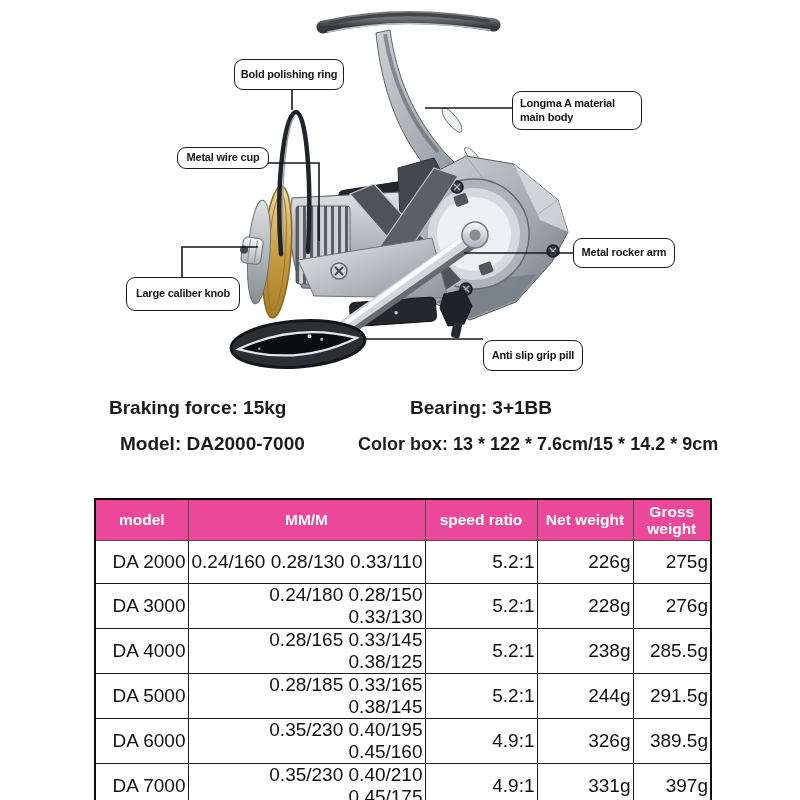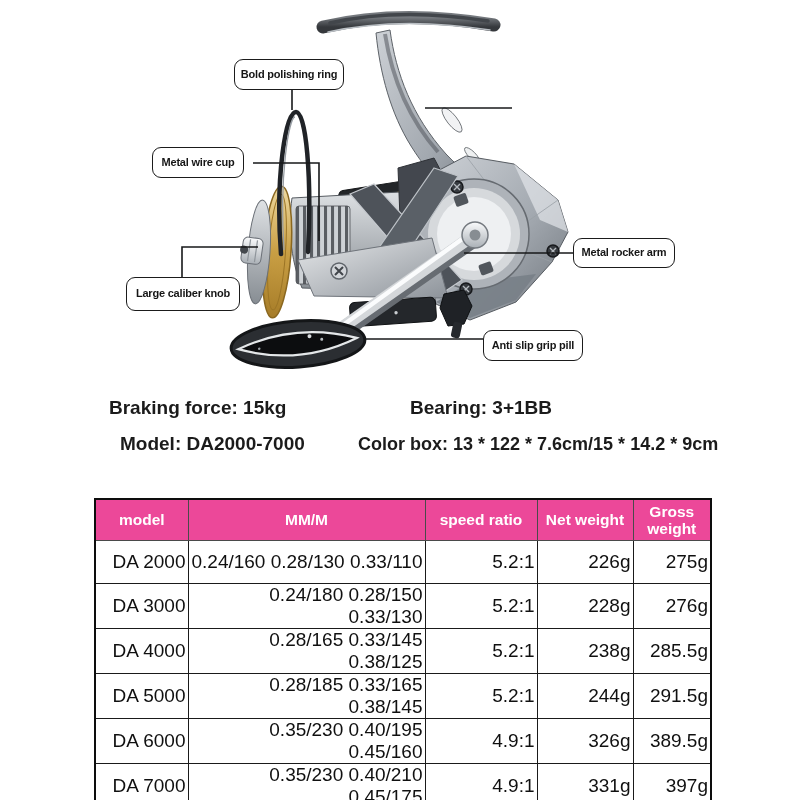--- a/index.html
+++ b/index.html
@@ -11,24 +11,24 @@
   .callout{
     position:absolute;box-sizing:border-box;background:#ffffff;
     border:1.6px solid #1b1b1b;border-radius:9px;
     display:flex;align-items:center;justify-content:center;
     font-weight:700;font-size:11px;letter-spacing:-0.2px;color:#161616;
     text-align:right;line-height:1.2;padding:2px 4px;z-index:5;
   }
   .callout.left-align{justify-content:flex-start;text-align:left;padding:2px 7px;}
   #co-ring   {left:234px;top:59px;width:110px;height:31px;}
   #co-longma {left:512px;top:91px;width:130px;height:39px;}
-  #co-wirecup{left:152px;top:147px;width:92px;height:31px;}
+  #co-wirecup{left:177px;top:147px;width:92px;height:22px;}
   #co-rocker {left:573px;top:238px;width:102px;height:30px;}
   #co-knob   {left:126px;top:277px;width:114px;height:34px;}
-  #co-grip   {left:483px;top:330px;width:100px;height:31px;}
+  #co-grip   {left:483px;top:340px;width:100px;height:31px;}
   .spec-text{
     position:absolute;font-weight:700;color:#1b1b1b;font-size:19px;white-space:nowrap;z-index:4;
   }
   #spec-braking{left:109px;top:397px;}
   #spec-bearing{left:410px;top:397px;}
   #spec-model{left:120px;top:433px;}
   #spec-colorbox{left:358px;top:434px;font-size:18px;}
   .spec-table{
     position:absolute;left:94px;top:498px;width:616px;z-index:4;
     border-collapse:collapse;table-layout:fixed;background:#ffffff;
@@ -207,20 +207,23 @@
       <path d="M253,163 L319,163 L319,241"></path>
       <path d="M573,253 L464,253"></path>
       <path d="M182,277 L182,247 L258,247"></path>
       <path d="M483,339 L365,339"></path>
     </g>
   </svg>
 
   <div class="callout" id="co-ring">
     <span>Bold polishing ring</span>
   </div>
+  <div class="callout left-align" id="co-longma">
+    <span>Longma A material main body</span>
+  </div>
   <div class="callout" id="co-wirecup">
     <span>Metal wire cup</span>
   </div>
   <div class="callout" id="co-rocker">
     <span>Metal rocker arm</span>
   </div>
   <div class="callout" id="co-knob">
     <span>Large caliber knob</span>
   </div>
   <div class="callout" id="co-grip">

